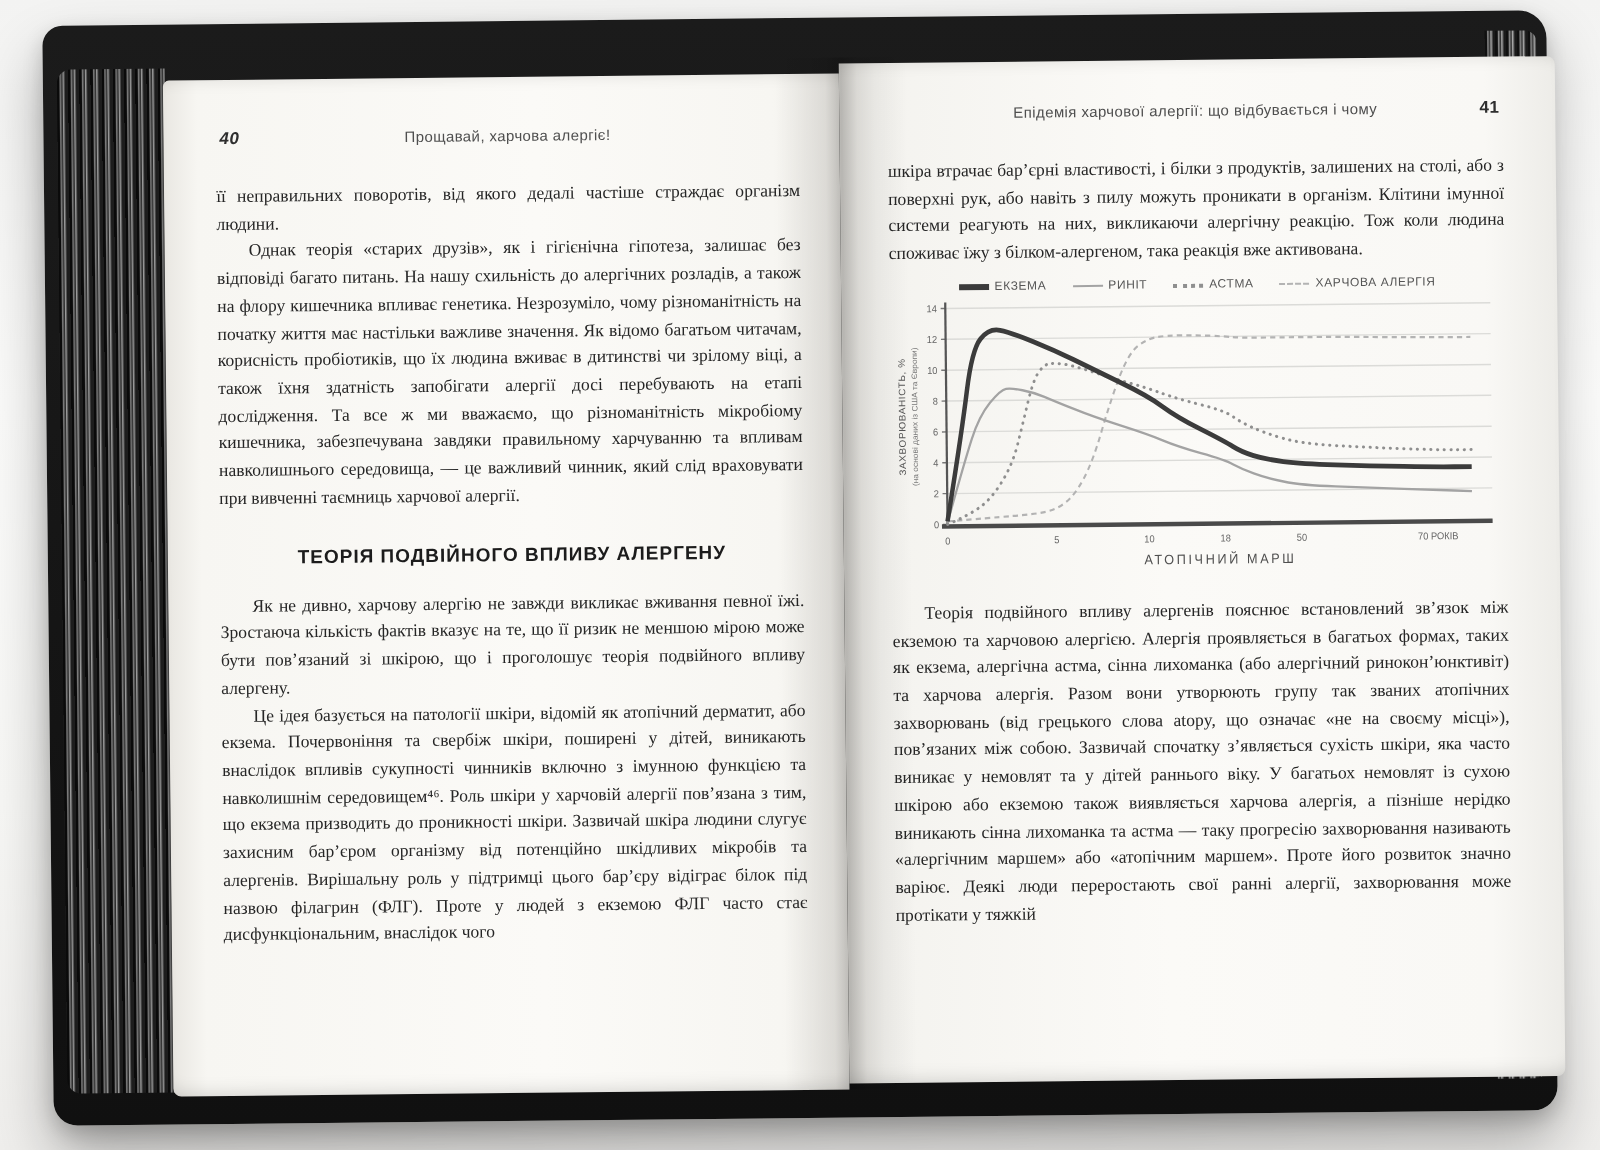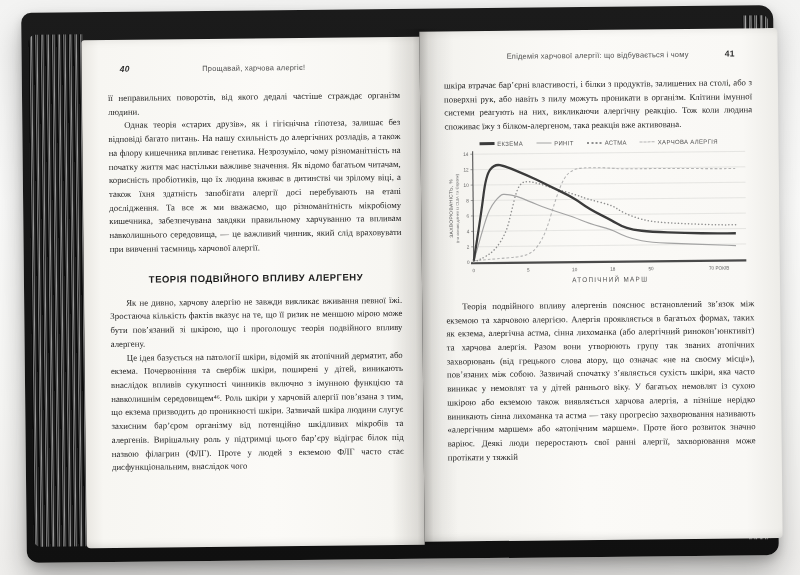--- a/index.html
+++ b/index.html
@@ -23,22 +23,22 @@
         background:linear-gradient(90deg,#e5e3de 0%,#f4f3ef 5%,#fbfaf7 45%,#f9f8f5 90%,#edece8 100%);
         box-shadow:inset 0 -8px 10px -8px rgba(0,0,0,.18), inset 0 8px 8px -8px rgba(0,0,0,.10);}
   .spine-shadow{position:absolute;left:366px;top:20px;width:66px;height:516px;pointer-events:none;
         background:linear-gradient(90deg,rgba(0,0,0,0) 0%,rgba(0,0,0,.08) 38%,rgba(0,0,0,.20) 50%,rgba(0,0,0,.08) 62%,rgba(0,0,0,0) 100%);}
   .page-inner{position:absolute;inset:0;padding:22px 20px 16px 26px;}
   .right-page .page-inner{padding:18px 26px 16px 24px;}
   .runhead{position:relative;height:14px;margin-bottom:16px;
         font-family:"Liberation Sans",sans-serif;font-size:7.5px;color:#4f4f4f;letter-spacing:.2px;}
   .runtitle{display:block;text-align:center;padding-top:3px;}
   .pagenum{position:absolute;top:2px;font-size:8.5px;font-weight:bold;color:#2e2e2e;}
-  .pn-left{left:12px;font-style:italic;}
-  .pn-right{right:17px;}
+  .pn-left{left:2px;font-style:italic;}
+  .pn-right{right:2px;}
   .para{margin:0;text-indent:16px;font-size:8.8px;line-height:1.56;text-align:justify;}
   .para.flush{text-indent:0;}
   .section-heading{margin:17px 0 12px 0;text-align:center;font-family:"Liberation Sans",sans-serif;
         font-size:9.5px;font-weight:bold;letter-spacing:.5px;color:#1c1c1c;}
   .chart{margin:7px 0 4px 0;}
   .chart-legend{display:flex;justify-content:center;gap:13px;align-items:center;
         font-family:"Liberation Sans",sans-serif;font-size:6px;color:#555;letter-spacing:.3px;margin-bottom:1px;}
   .lg-item{display:inline-flex;align-items:center;gap:3px;}
   .lg-swatch{display:inline-block;width:15px;height:0;}
   .sw-solid-thick{border-top:3px solid;}

